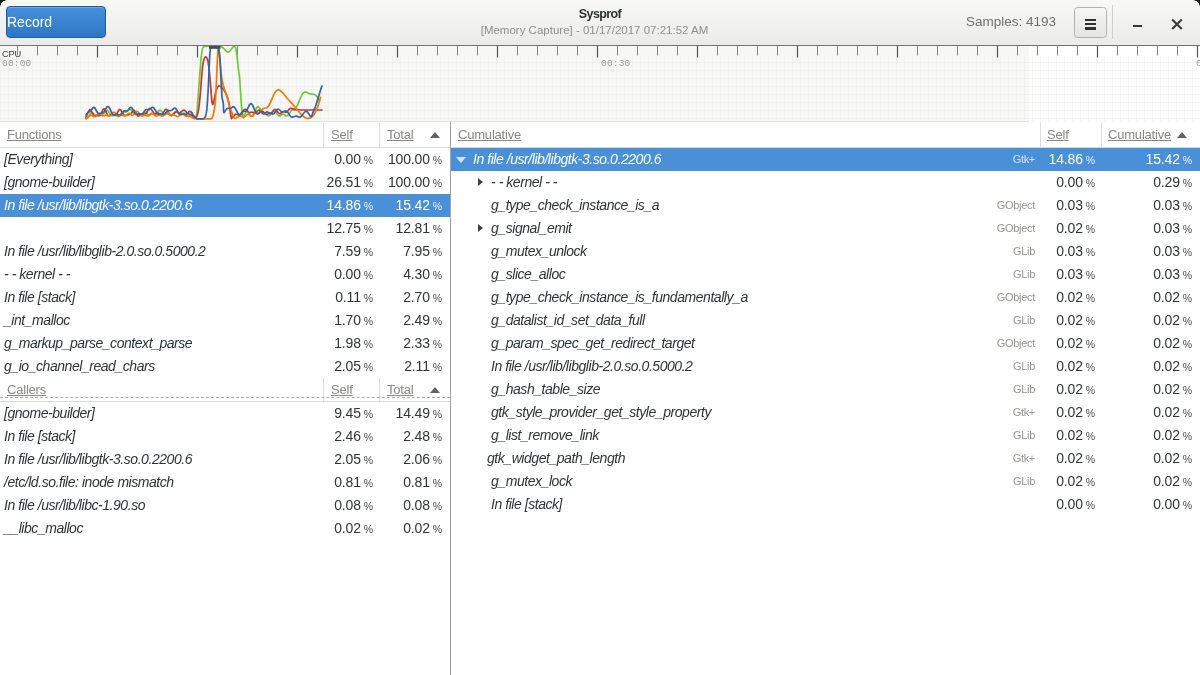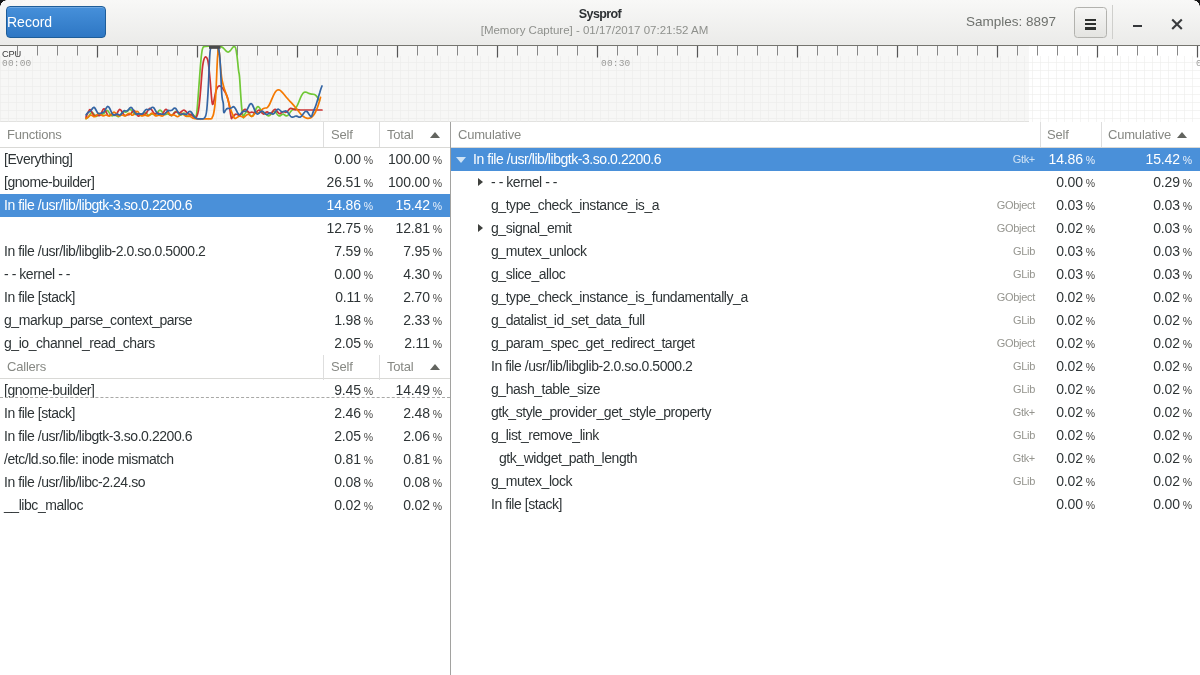--- a/index.html
+++ b/index.html
@@ -40,29 +40,29 @@
 #graph { position:absolute; left:0; top:46px; width:1029px; height:76px;
   background:#f7f7f6; border-bottom:1px solid #e2e2e0; }
 
 
 #lp { position:absolute; left:0; top:122px; width:450px; height:553px; background:#fff; }
 #psep { position:absolute; left:450px; top:122px; width:1px; height:553px; background:#a2a2a0; }
 #rp { position:absolute; left:451px; top:122px; width:749px; height:553px; background:#fff; }
 
 .thead { position:relative; height:26px; line-height:25px; background:#fff;
   border-bottom:1px solid #d9d9d6; color:#868883; font-size:13px; letter-spacing:-0.2px; }
-.thead .h { position:absolute; top:0; }
+.thead .h { position:absolute; top:0;text-decoration:underline; }
 .csep { position:absolute; top:0; width:1px; height:25px; background:#dedede; }
 .arrow-up { position:absolute; width:0; height:0;
   border-left:5.5px solid transparent; border-right:5.5px solid transparent;
   border-bottom:6.5px solid #62645f; top:9.5px; }
 
 .row { position:relative; height:23px; line-height:23px; font-size:14px; white-space:nowrap; }
 .row.sel { background:#4a90d9; color:#fff; }
-.nm { position:absolute; left:4px; letter-spacing:-0.45px; }
+.nm { position:absolute; left:4px; letter-spacing:-0.45px;font-style:italic; }
 .v { position:absolute; letter-spacing:-0.15px; }
 .p { font-size:10.5px; margin-left:3px; color:#4a4a48; }
 .sel .p { color:#e8f0fa; }
 .v1 { right:77px; } .v2 { right:8px; }
 .dv1 { right:105px; } .dv2 { right:8px; }
 .tag { position:absolute; right:165px; font-size:11px; color:#95958f; letter-spacing:-0.3px; }
 .sel .tag { color:#cfe2f4; }
 .expd { position:absolute; left:5px; top:8.5px; width:0; height:0;
   border-left:5px solid transparent; border-right:5px solid transparent;
   border-top:6px solid #cfe3f5; }
@@ -70,21 +70,21 @@
   border-top:4.2px solid transparent; border-bottom:4.2px solid transparent;
   border-left:5.5px solid #3f413e; }
 #dash { position:absolute; left:0; top:275px; width:450px; border-top:1.5px dashed #a9a9a7; }
 </style></head>
 <body>
 
 <div id="hdr">
   <div class="btn" id="rec">Record</div>
   <div id="title">Sysprof</div>
   <div id="subtitle">[Memory Capture] - 01/17/2017 07:21:52 AM</div>
-  <div id="samples">Samples: 8897</div>
+  <div id="samples">Samples: 4193</div>
   <div class="btn" id="menub">
       <i style="top:10.6px"></i>
       <i style="top:15px"></i>
       <i style="top:19.4px"></i>
     </div>
   <div id="vsep"></div>
   <div id="minb"></div>
   <svg style="position:absolute;left:1166px;top:13px" width="22" height="22" viewBox="0 0 22 22">
     <path d="M6.2 6.4 L15.8 16 M15.8 6.4 L6.2 16" stroke="#393b3d" stroke-width="2.1"></path>
   </svg>
@@ -152,20 +152,25 @@
       <span class="nm">- - kernel - -</span>
       <span class="v v1">0.00<span class="p">%</span></span>
       <span class="v v2">4.30<span class="p">%</span></span>
     </div>
 <div class="row">
       <span class="nm">In file [stack]</span>
       <span class="v v1">0.11<span class="p">%</span></span>
       <span class="v v2">2.70<span class="p">%</span></span>
     </div>
 <div class="row">
+      <span class="nm">_int_malloc</span>
+      <span class="v v1">1.70<span class="p">%</span></span>
+      <span class="v v2">2.49<span class="p">%</span></span>
+    </div>
+<div class="row">
       <span class="nm">g_markup_parse_context_parse</span>
       <span class="v v1">1.98<span class="p">%</span></span>
       <span class="v v2">2.33<span class="p">%</span></span>
     </div>
 <div class="row">
       <span class="nm">g_io_channel_read_chars</span>
       <span class="v v1">2.05<span class="p">%</span></span>
       <span class="v v2">2.11<span class="p">%</span></span>
     </div>
   <div class="thead" style="height:24px;line-height:23px">
@@ -190,21 +195,21 @@
       <span class="nm">In file /usr/lib/libgtk-3.so.0.2200.6</span>
       <span class="v v1">2.05<span class="p">%</span></span>
       <span class="v v2">2.06<span class="p">%</span></span>
     </div>
 <div class="row">
       <span class="nm">/etc/ld.so.file: inode mismatch</span>
       <span class="v v1">0.81<span class="p">%</span></span>
       <span class="v v2">0.81<span class="p">%</span></span>
     </div>
 <div class="row">
-      <span class="nm">In file /usr/lib/libc-2.24.so</span>
+      <span class="nm">In file /usr/lib/libc-1.90.so</span>
       <span class="v v1">0.08<span class="p">%</span></span>
       <span class="v v2">0.08<span class="p">%</span></span>
     </div>
 <div class="row">
       <span class="nm">__libc_malloc</span>
       <span class="v v1">0.02<span class="p">%</span></span>
       <span class="v v2">0.02<span class="p">%</span></span>
     </div>
   <div id="dash"></div>
 </div>
@@ -292,21 +297,21 @@
       <span class="v dv1">0.02<span class="p">%</span></span>
       <span class="v dv2">0.02<span class="p">%</span></span>
     </div>
 <div class="row">
       <span class="nm" style="left:40px">g_list_remove_link</span>
       <span class="tag">GLib</span>
       <span class="v dv1">0.02<span class="p">%</span></span>
       <span class="v dv2">0.02<span class="p">%</span></span>
     </div>
 <div class="row">
-      <span class="nm" style="left:48px">gtk_widget_path_length</span>
+      <span class="nm" style="left:36px">gtk_widget_path_length</span>
       <span class="tag">Gtk+</span>
       <span class="v dv1">0.02<span class="p">%</span></span>
       <span class="v dv2">0.02<span class="p">%</span></span>
     </div>
 <div class="row">
       <span class="nm" style="left:40px">g_mutex_lock</span>
       <span class="tag">GLib</span>
       <span class="v dv1">0.02<span class="p">%</span></span>
       <span class="v dv2">0.02<span class="p">%</span></span>
     </div>

